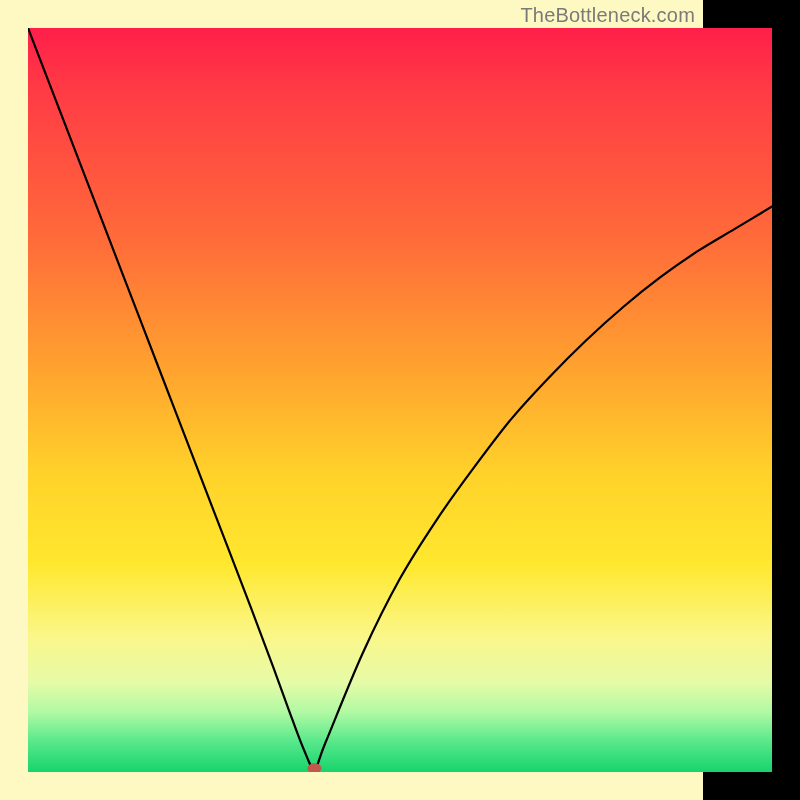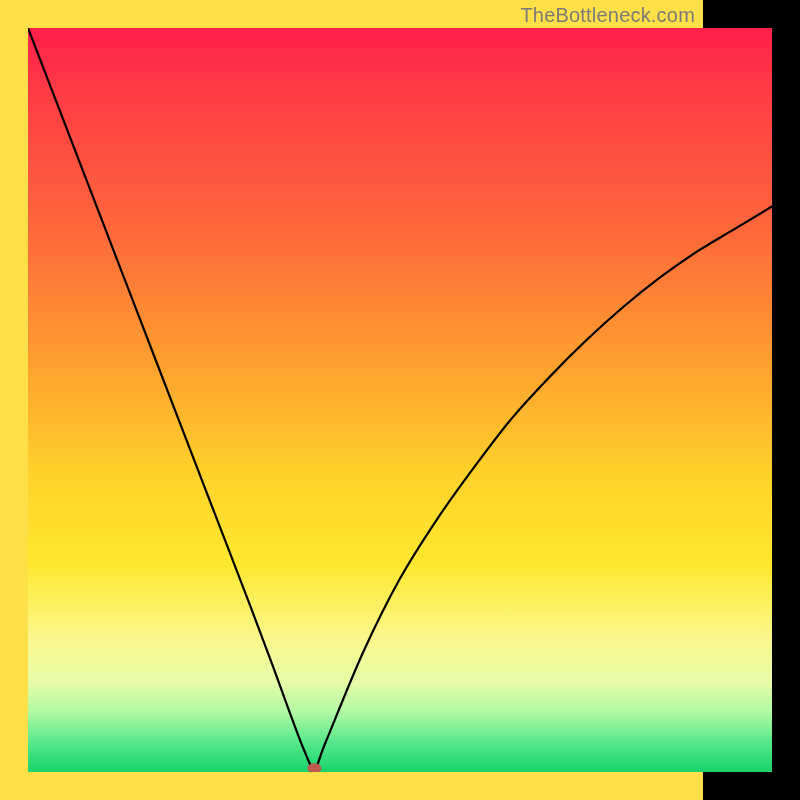--- a/index.html
+++ b/index.html
@@ -10,21 +10,21 @@
     background: #000;
     font-family: Arial, Helvetica, sans-serif;
     overflow: hidden;
   }
   .frame {
     position: absolute;
     left: 0;
     top: 0;
     width: 703px;
     height: 800px;
-    background: #fde047;
+    background: #fef9c3;
   }
   .plot-area {
     position: absolute;
     left: 28px;
     top: 28px;
     width: 744px;
     height: 744px;
     
     background: linear-gradient(
       to bottom,

